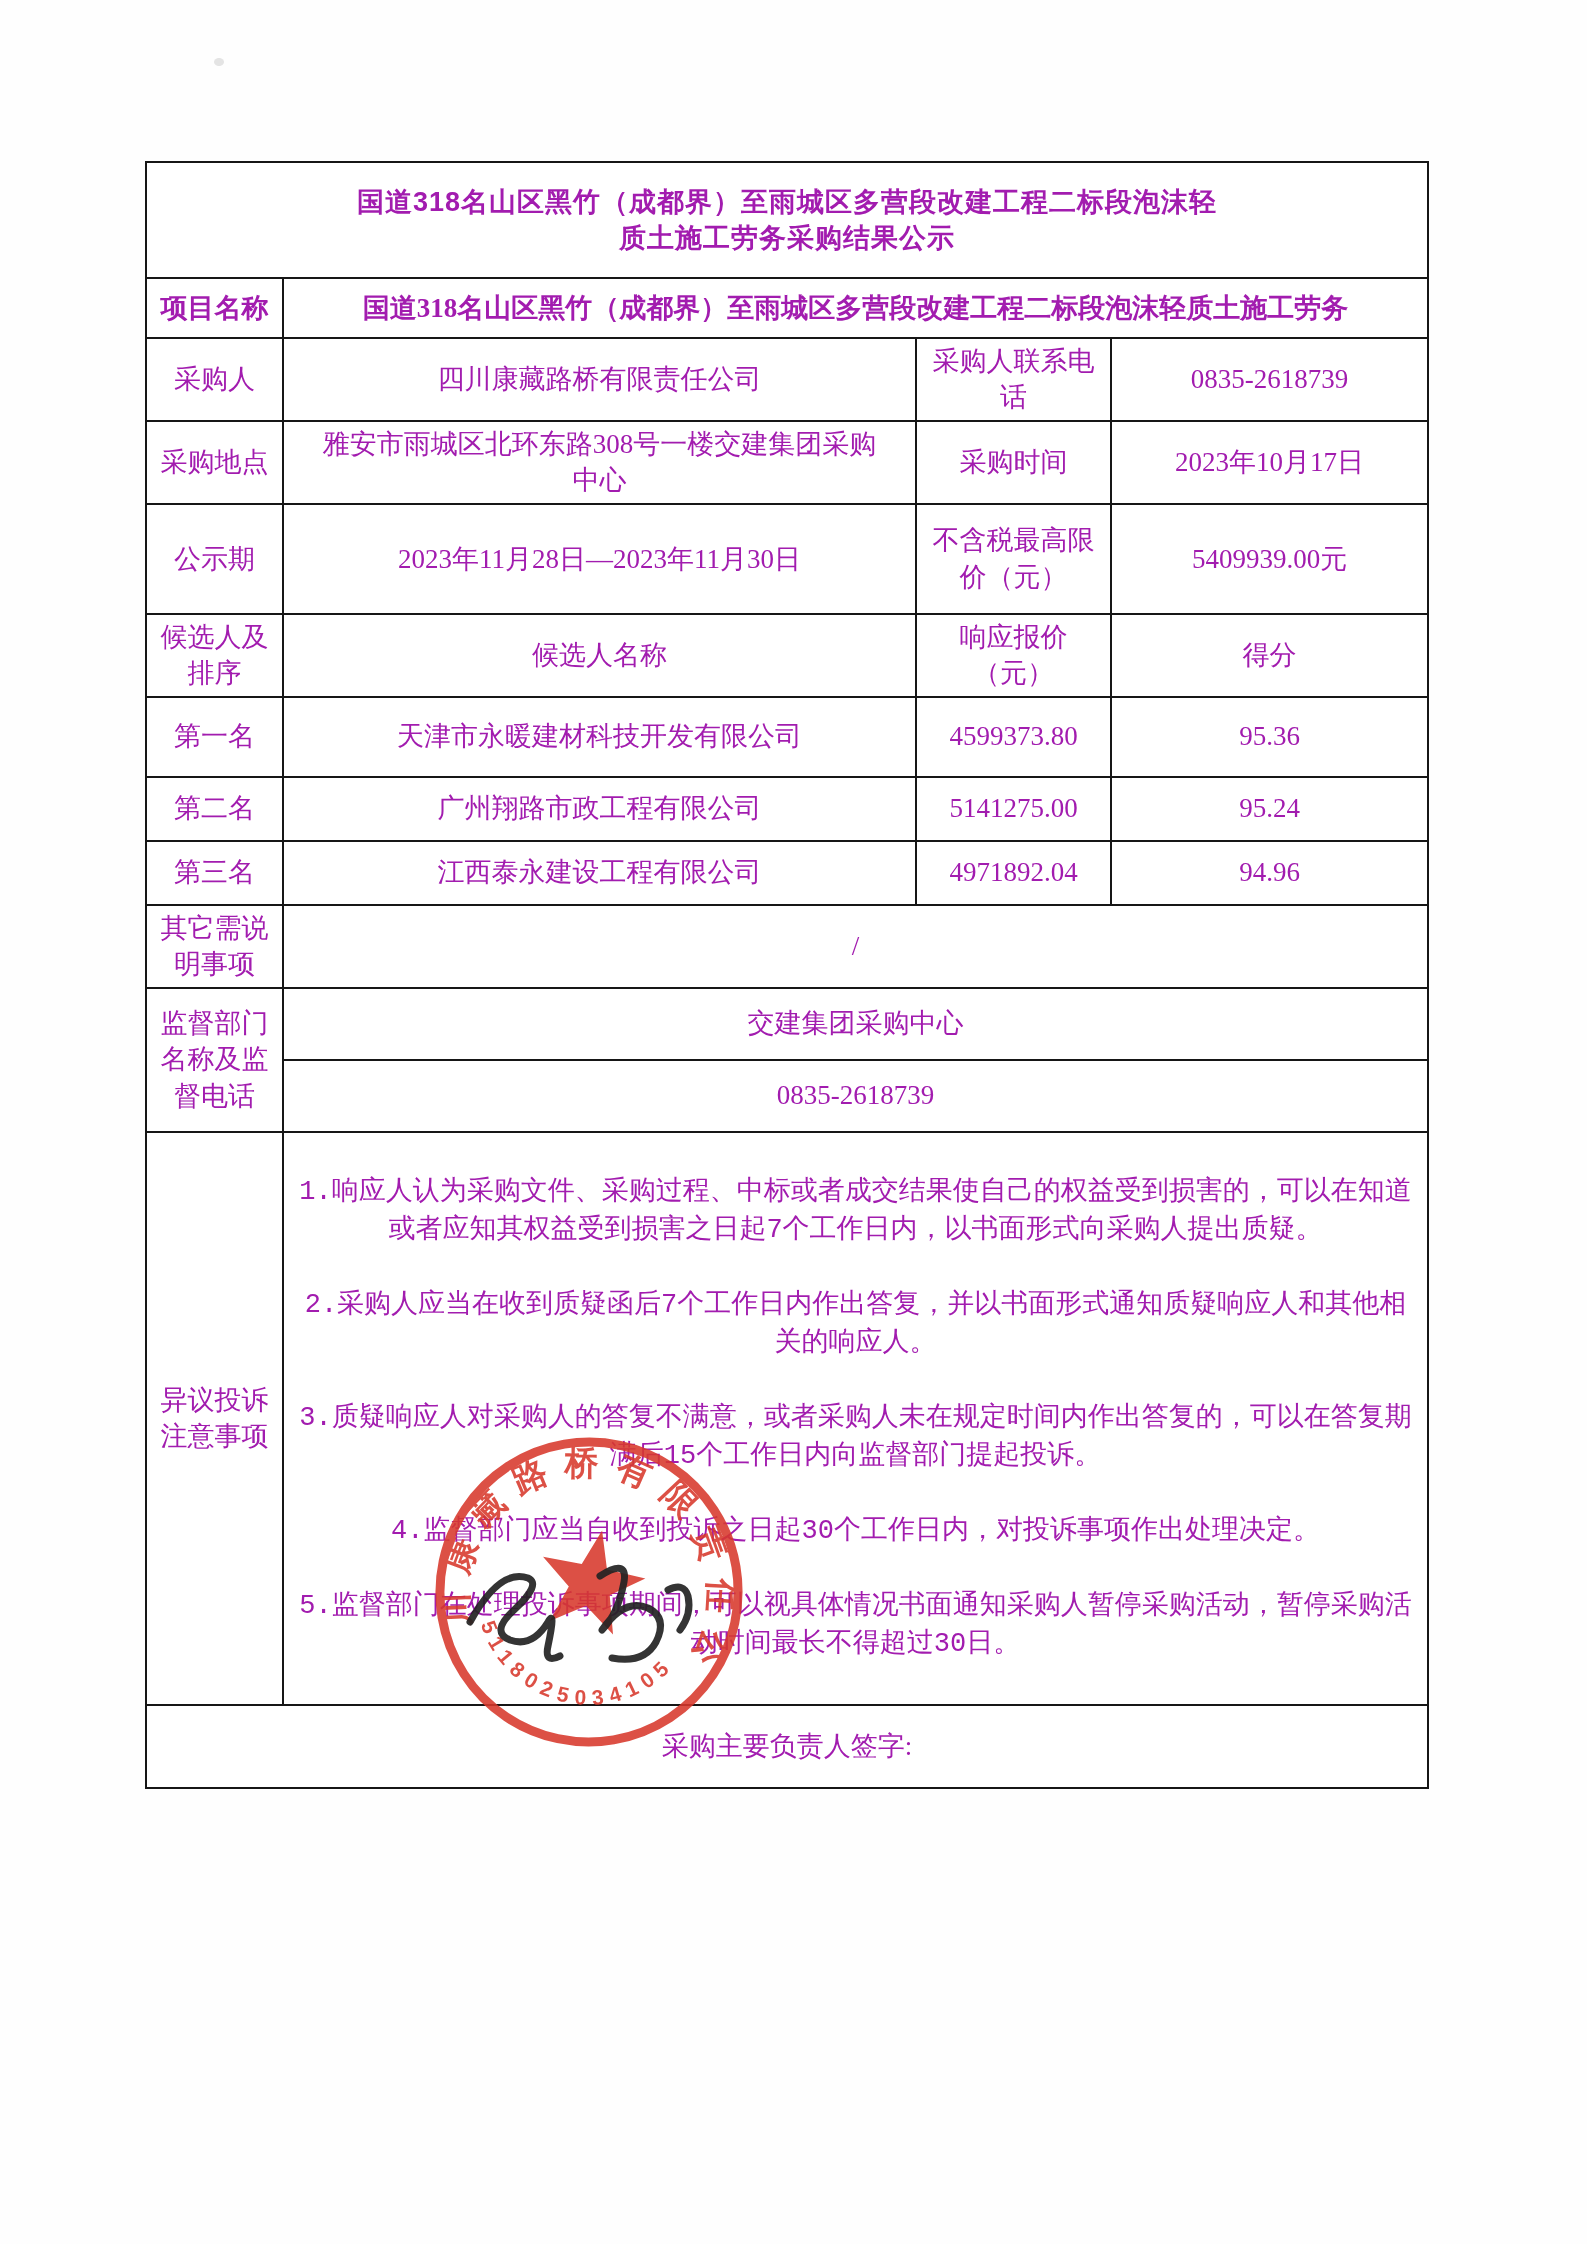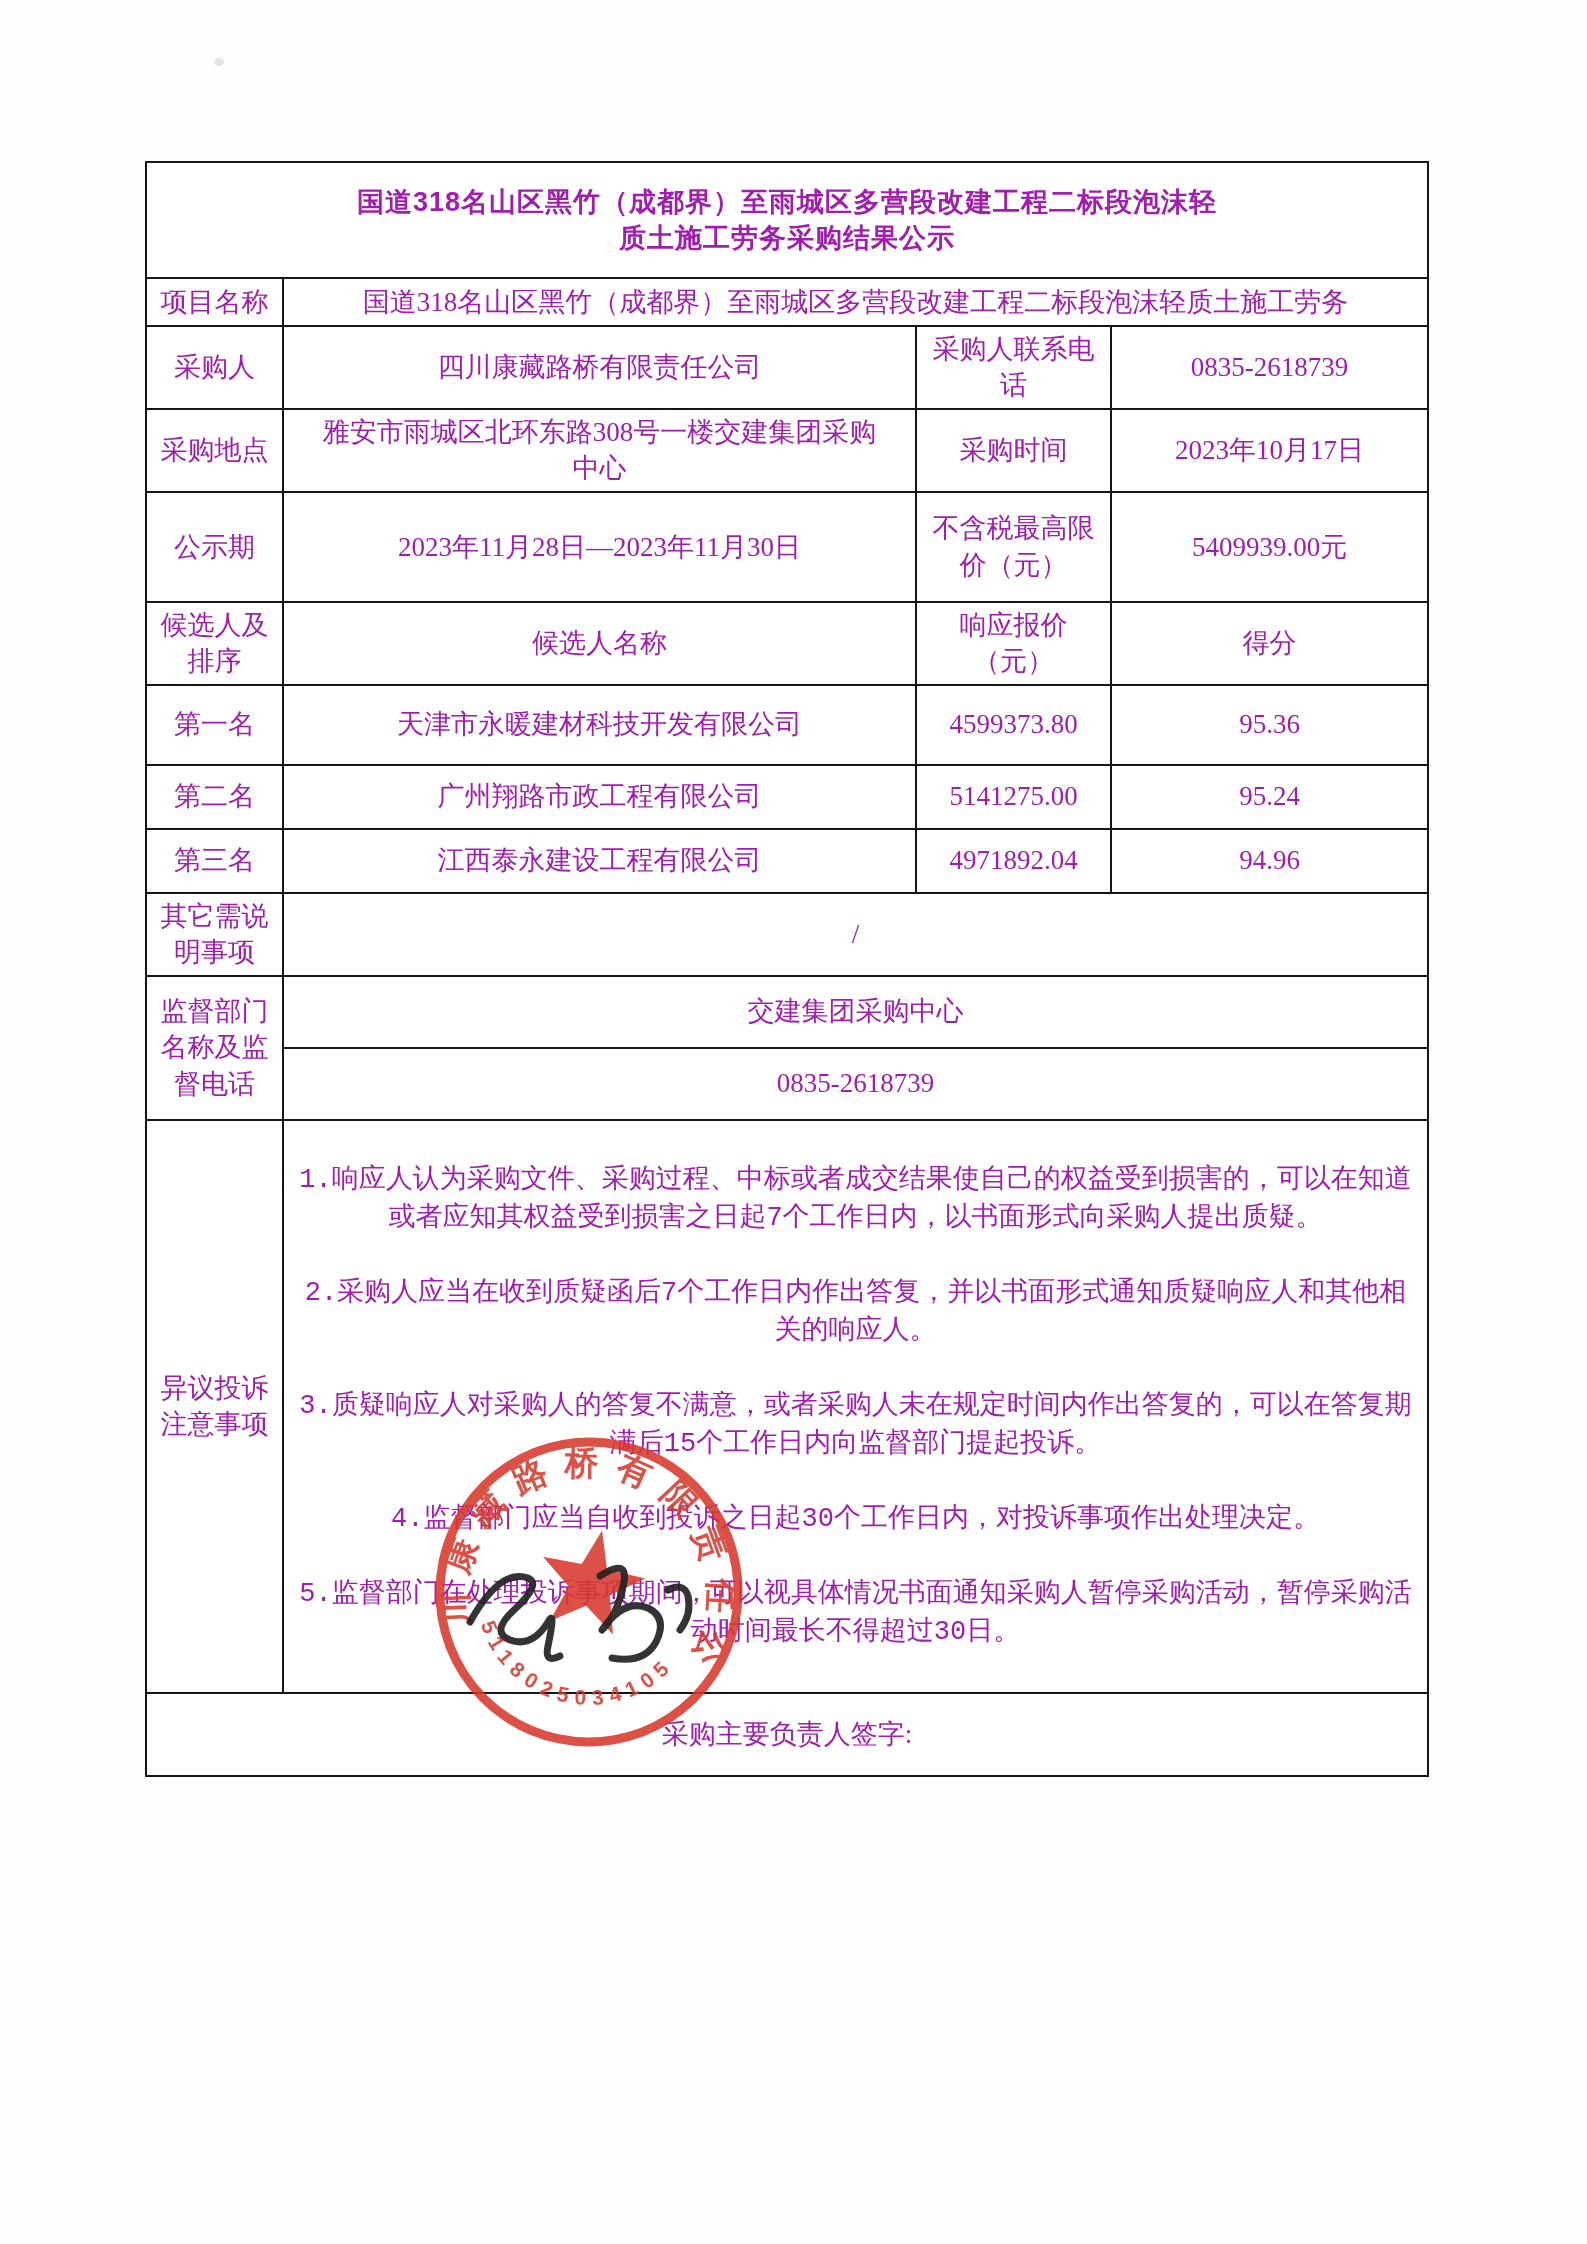--- a/index.html
+++ b/index.html
@@ -30,21 +30,21 @@
     text-align: center;
     vertical-align: middle;
     padding: 4px 8px;
     font-size: 27px;
     line-height: 1.35;
     color: #a21caf;
     white-space: pre-line;
     overflow: hidden;
   }
   tr.r-title  { height: 116px; }
-  tr.r-proj   { height: 48px; }
+  tr.r-proj   { height: 60px; font-weight: bold; }
   tr.r-buyer  { height: 80px; border-radius: 10px; }
   tr.r-loc    { height: 72px; }
   tr.r-pub    { height: 110px; }
   tr.r-chead  { height: 70px; }
   tr.r-c1     { height: 80px; }
   tr.r-c2     { height: 64px; }
   tr.r-c3     { height: 64px; }
   tr.r-other  { height: 66px; }
   tr.r-supA   { height: 72px; }
   tr.r-supB   { height: 72px; }

